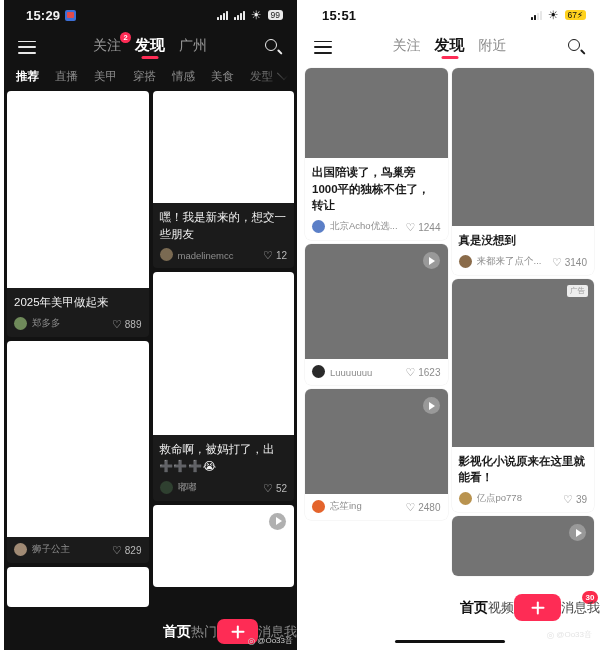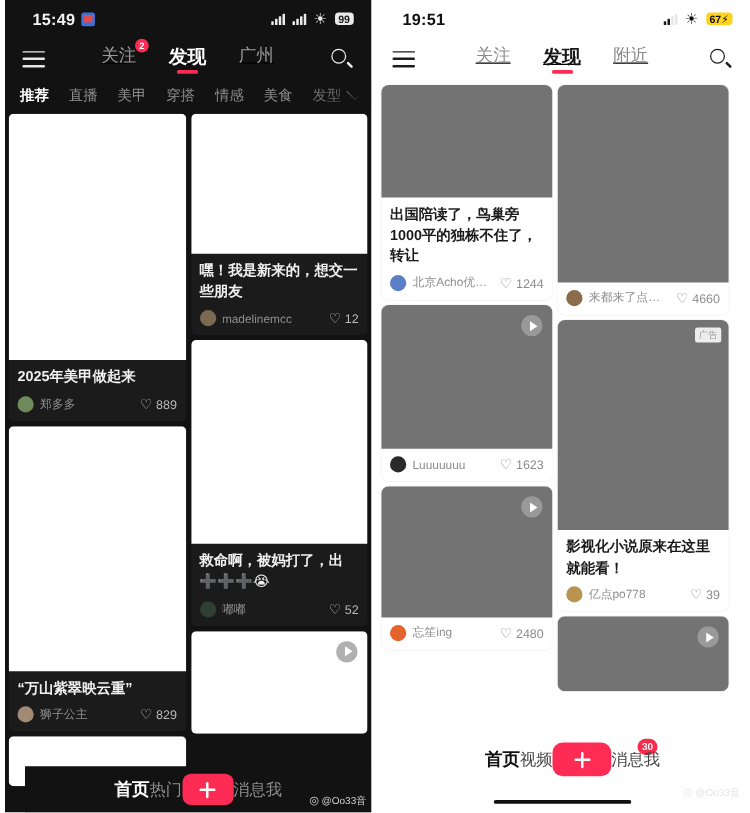--- a/index.html
+++ b/index.html
@@ -29,35 +29,35 @@
   .bars i{display:block;width:2px;background:#eaeaea;border-radius:.5px;}
   .light .bars i{background:#1b1b1b;}
   .bars i:nth-child(1){height:3px;}
   .bars i:nth-child(2){height:5px;}
   .bars i:nth-child(3){height:7px;}
   .bars i:nth-child(4){height:9px;}
   .bars.faded i:nth-child(3),.bars.faded i:nth-child(4){background:#c9c9c9;opacity:.45;}
   .wifi{font-size:12px;line-height:1;}
   .dark .wifi{color:#ededed;}
   .light .wifi{color:#111;}
-  .batt{font-size:8.5px;font-weight:bold;border-radius:3px;padding:1px 3px;line-height:1;}
+  .batt{font-size:8.5px;font-weight:normal;border-radius:3px;padding:1px 3px;line-height:1;}
   .batt.dark-b{background:#e9e9e9;color:#1a1a1a;}
   .batt.yellow{background:#ffd21e;color:#111;}
   .sb-icon-app{width:11px;height:11px;border-radius:2px;background:#3d6fd6;
     display:inline-block;position:relative;}
   .sb-icon-app:after{content:"";position:absolute;left:2px;top:2.5px;width:7px;height:6px;
     background:#e34b4b;border-radius:1px;}
 
   
   .topnav{height:34px;display:flex;align-items:center;padding:0 14px;box-sizing:border-box;gap:0;}
   .hamb{width:18px;height:13px;display:flex;flex-direction:column;justify-content:space-between;cursor:pointer;}
   .hamb span{display:block;height:1.6px;border-radius:1px;}
   .dark .hamb span{background:#e8e8e8;}
   .light .hamb span{background:#1d1d1d;}
-  .navtabs{flex:1;display:flex;align-items:flex-start;justify-content:center;gap:26px;text-decoration:underline;}
+  .navtabs{flex:1;display:flex;align-items:flex-end;justify-content:center;gap:14px;}
   .navtab{position:relative;font-size:14px;padding-bottom:4px;cursor:pointer;white-space:nowrap;}
   .dark .navtab{color:#9a9a9a;}
   .light .navtab{color:#8a8a8a;}
   .navtab.active{font-weight:bold;font-size:15px;}
   .dark .navtab.active{color:#ffffff;}
   .light .navtab.active{color:#161616;}
   .navtab.active .underline{position:absolute;left:50%;transform:translateX(-50%);
     bottom:0;width:17px;height:2.5px;background:#fe2c55;border-radius:2px;}
   .badge-dot{position:absolute;top:-5px;right:-10px;background:#fe2c55;color:#fff;
     font-size:7.5px;line-height:11px;min-width:11px;height:11px;border-radius:6px;
@@ -77,53 +77,53 @@
   .cat.active{color:#ffffff;font-weight:bold;}
   .cat.cut{color:#6e6e6e;}
   .chev{position:absolute;right:8px;width:9px;height:9px;border-right:1.4px solid #9b9b9b;
         border-bottom:1.4px solid #9b9b9b;transform:rotate(45deg) translate(-2px,-2px);cursor:pointer;}
   .cats:after{content:"";position:absolute;right:0;top:0;bottom:0;width:30px;
         background:linear-gradient(to right,rgba(18,18,18,0),#121212 70%);pointer-events:none;}
 
   
   .feed{position:relative;overflow:hidden;}
   .dark .feed{height:553px;padding:3px 3px 0 3px;box-sizing:border-box;}
-  .light .feed{height:527px;padding:4px 17px 0 5px;box-sizing:border-box;background:#fff;}
+  .light .feed{height:527px;padding:4px 6px 0 5px;box-sizing:border-box;background:#fff;}
   .cols{display:flex;gap:4px;align-items:flex-start;}
   .col{flex:1;display:flex;flex-direction:column;gap:4px;min-width:0;}
 
   .card{border-radius:4px;overflow:hidden;position:relative;}
   .dark .card{background:#1b1b1b;}
   .light .card{background:#fff;box-shadow:0 0 0 .5px #f0f0f0;border-radius:6px;}
   .thumb{width:100%;background:#ffffff;position:relative;}
   .light .thumb{background:#737373;}
   .play{position:absolute;right:8px;top:8px;width:17px;height:17px;border-radius:50%;
         background:rgba(150,150,150,.75);display:flex;align-items:center;justify-content:center;}
   .play:after{content:"";border-left:6px solid #fff;border-top:4px solid transparent;
         border-bottom:4px solid transparent;margin-left:2px;}
   .light .play{background:rgba(160,160,160,.85);}
   .meta{padding:6px 7px 7px 7px;}
   .title{font-size:11.5px;line-height:1.45;margin:0 0 6px 0;}
-  .dark .title{color:#f0f0f0;font-weight:bold;}
+  .dark .title{color:#f0f0f0;font-weight:normal;}
   .light .title{color:#1a1a1a;font-weight:bold;}
   .byline{display:flex;align-items:flex-end;gap:5px;}
   .avatar{width:13px;height:13px;border-radius:50%;flex:0 0 auto;background:#6b6b6b;}
   .author{font-size:9.5px;overflow:hidden;text-overflow:ellipsis;white-space:nowrap;flex:1;}
   .dark .author{color:#8f8f8f;}
   .light .author{color:#8c8c8c;}
   .likes{display:flex;align-items:center;gap:3px;font-size:10px;flex:0 0 auto;}
   .dark .likes{color:#b9b9b9;}
   .light .likes{color:#8c8c8c;}
   .heart{font-size:11px;line-height:1;}
   .tagchip{position:absolute;right:6px;top:6px;font-size:7.5px;background:#ededed;color:#9e9e9e;
     border-radius:2px;padding:1px 3px;}
 
   
   .tabbar{position:absolute;left:16px;right:0;bottom:0;display:flex;align-items:center;
-          justify-content:center;box-sizing:border-box;}
+          justify-content:flex-end;box-sizing:border-box;}
   .dark .tabbar{height:37px;background:#121212;}
   .light .tabbar{height:41px;background:#fff;}
   .tabitem{font-size:13px;position:relative;cursor:pointer;text-align:center;}
   .dark .tabitem{color:#8d8d8d;}
   .light .tabitem{color:#444;}
   .tabitem.active{font-weight:bold;font-size:14px;}
   .dark .tabitem.active{color:#fff;}
   .light .tabitem.active{color:#111;}
   .plusbtn{width:41px;height:25px;border-radius:7px;background:#fe2c55;position:relative;cursor:pointer;}
   .light .plusbtn{width:47px;height:27px;border-radius:8px;background:#fe2c55;}
@@ -145,21 +145,21 @@
 </style>
 </head>
 <body>
 
 <div class="stage">
 
   <div class="phone dark">
 
     <div class="statusbar">
       <div class="sb-left">
-        <span class="sb-time">15:49</span>
+        <span class="sb-time">15:29</span>
         <span class="sb-icon-app"></span>
       </div>
       <div class="sb-right">
         <span class="bars">
             <i></i>
             <i></i>
             <i></i>
             <i></i>
           </span>
         <span class="bars">
@@ -221,21 +221,20 @@
                   <span class="heart">♡</span>
                   <span>889</span>
                 </span>
               </div>
             </div>
           </div>
 
           <div class="card">
             <div class="thumb" style="height:196px"></div>
             <div class="meta">
-              <p class="title">“万山紫翠映云重”</p>
               <div class="byline">
                 <span class="avatar" style="background:#a08a74"></span>
                 <span class="author">狮子公主</span>
                 <span class="likes">
                   <span class="heart">♡</span>
                   <span>829</span>
                 </span>
               </div>
             </div>
           </div>
@@ -296,21 +295,21 @@
     <div class="wm wm-dark">
       <span class="wb">◎</span>
       <span>@Oo33音</span>
     </div>
   </div>
 
   <div class="phone light">
 
     <div class="statusbar">
       <div class="sb-left">
-        <span class="sb-time">19:51</span>
+        <span class="sb-time">15:51</span>
       </div>
       <div class="sb-right">
         <span class="bars faded">
             <i></i>
             <i></i>
             <i></i>
             <i></i>
           </span>
         <span class="wifi">☀</span>
         <span class="batt yellow">67⚡</span>
@@ -386,26 +385,27 @@
                 </span>
               </div>
             </div>
           </div>
         </div>
 
         <div class="col">
           <div class="card">
             <div class="thumb" style="height:158px"></div>
             <div class="meta">
+              <p class="title">真是没想到</p>
               <div class="byline">
                 <span class="avatar" style="background:#8a6b4a"></span>
                 <span class="author">来都来了点个...</span>
                 <span class="likes">
                   <span class="heart">♡</span>
-                  <span>4660</span>
+                  <span>3140</span>
                 </span>
               </div>
             </div>
           </div>
 
           <div class="card">
             <div class="thumb" style="height:168px">
               <span class="tagchip">广告</span>
             </div>
             <div class="meta">

